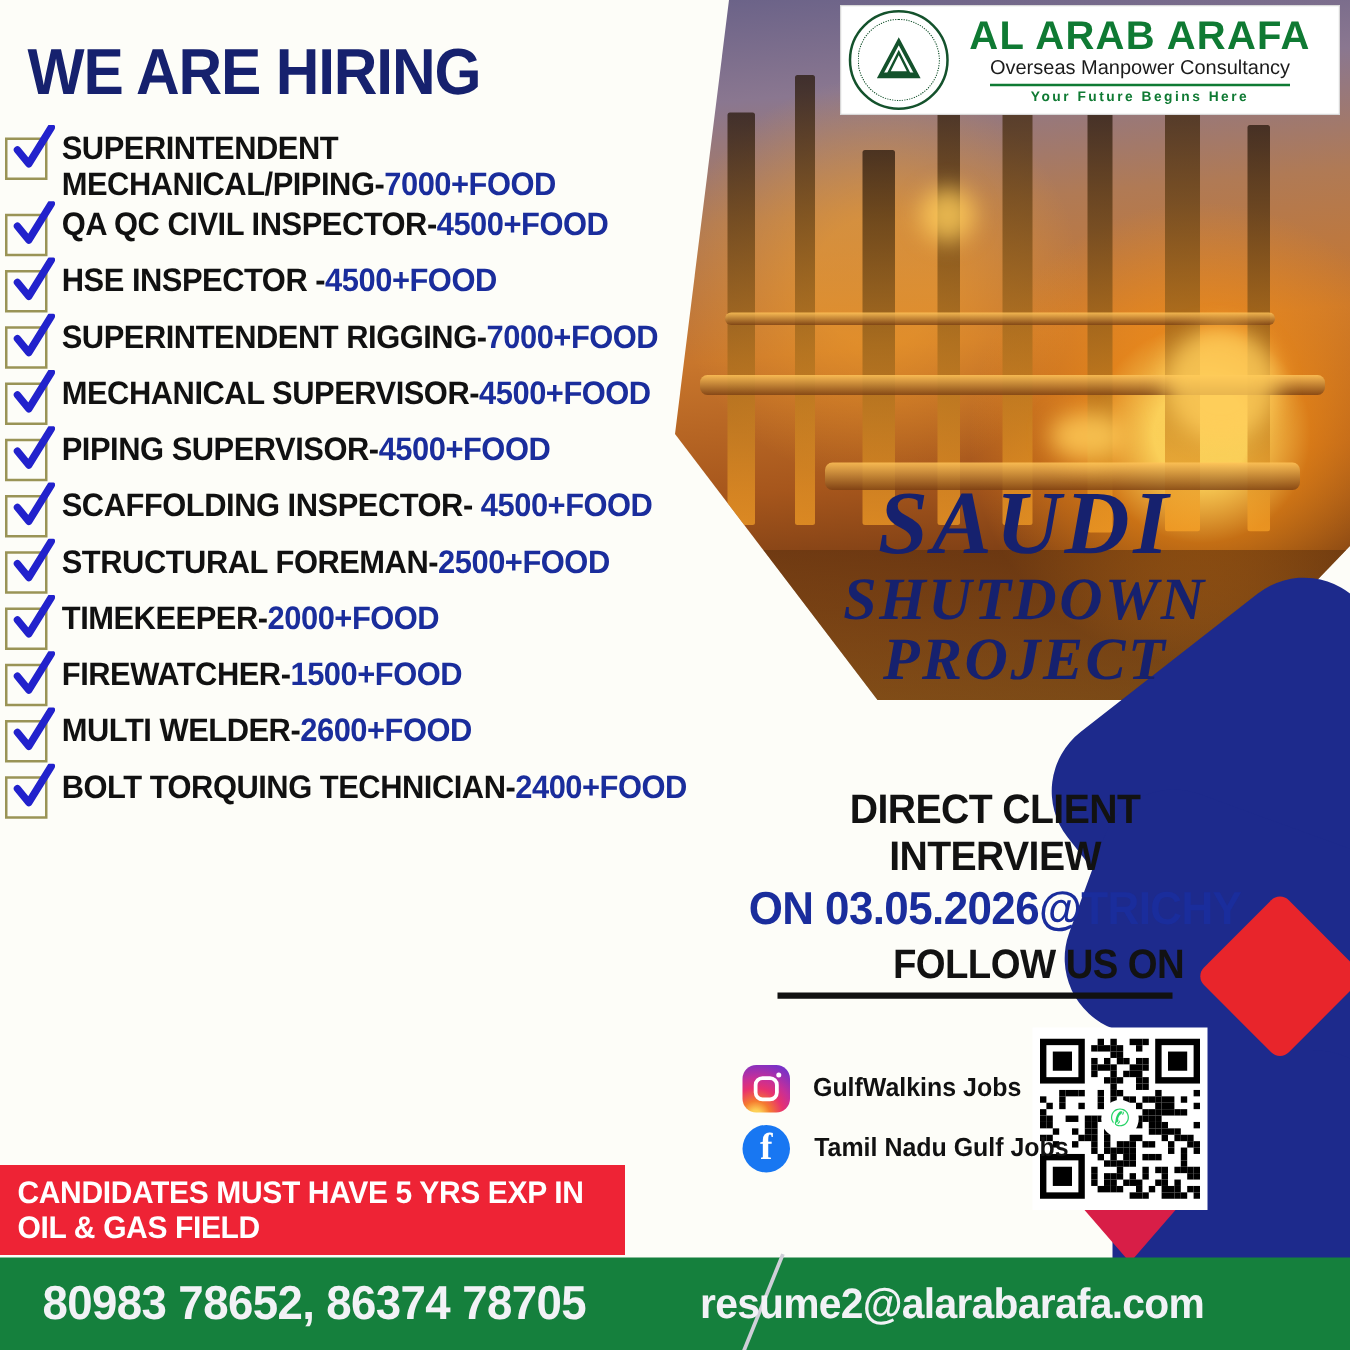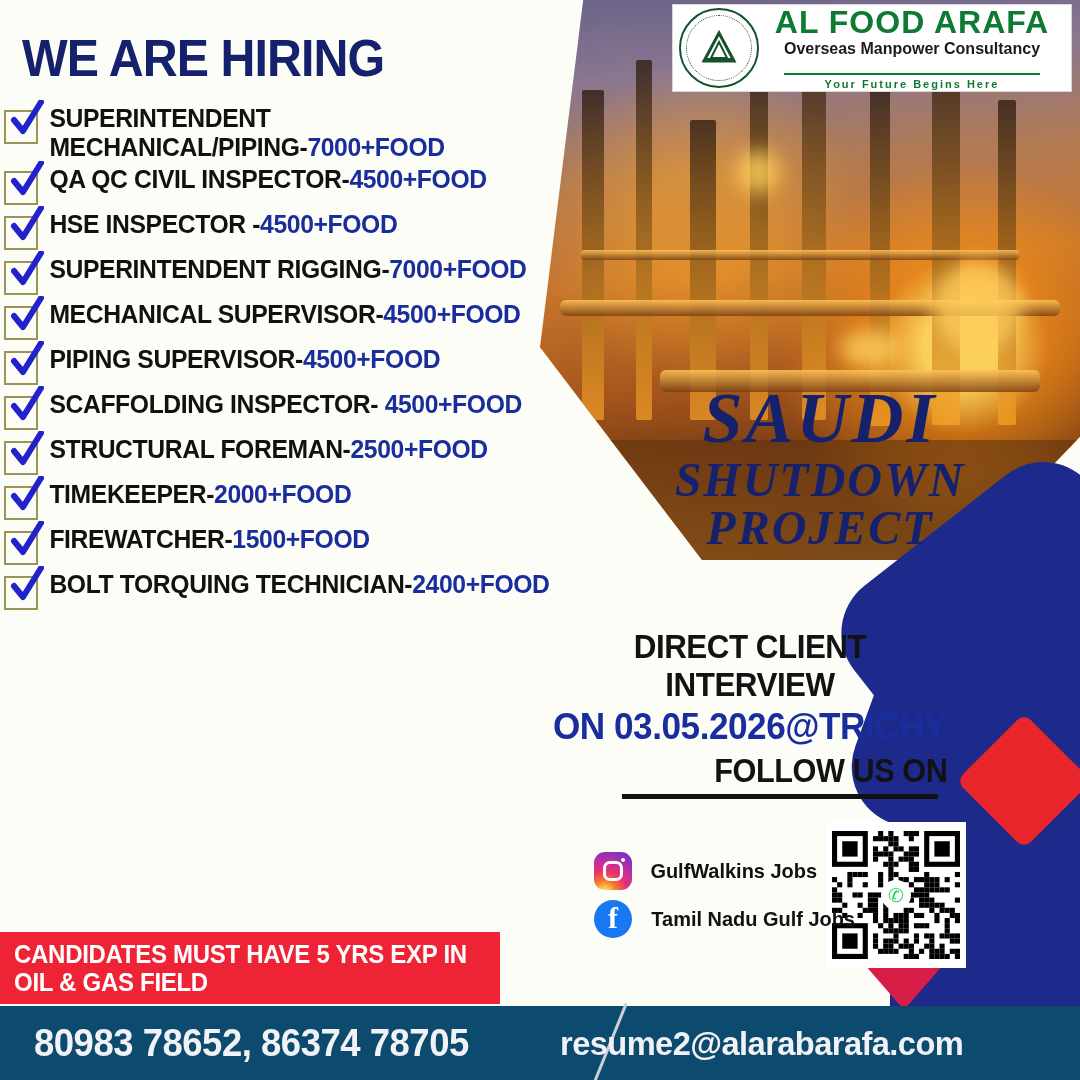--- a/index.html
+++ b/index.html
@@ -66,22 +66,22 @@
   }
   .logo-seal:before{
     content:"";position:absolute;inset:5px;border-radius:50%;border:1px dotted #14522c;
   }
   .logo-text{flex:1;text-align:center;line-height:1;}
   .logo-name{
     font-size:32px;font-weight:bold;color:#0f7a33;letter-spacing:1px;
     font-family:"Liberation Sans",sans-serif;white-space:nowrap;
   }
   .logo-sub{
-    font-size:16px;font-weight:bold;color:#1b1b1b;margin-top:3px;
-    border-bottom:2px solid #0f7a33;padding-bottom:16px;display:inline-block;
+    font-size:16px;font-weight:normal;color:#1b1b1b;margin-top:3px;
+    border-bottom:2px solid #0f7a33;padding-bottom:4px;display:inline-block;
     white-space:nowrap;
   }
   .logo-tag{
     font-size:11px;font-weight:bold;color:#0f7a33;letter-spacing:2px;margin-top:4px;
     white-space:nowrap;
   }
 
   
   .headline{
     position:absolute;left:22px;top:28px;z-index:7;
@@ -113,21 +113,21 @@
   .saudi{
     font-family:"Liberation Serif",serif;font-weight:bold;color:#16216e;
     font-size:72px;letter-spacing:3px;line-height:.95;
   }
   .shutdown{
     font-family:"Liberation Serif",serif;font-weight:bold;color:#16216e;
     font-size:48px;letter-spacing:2px;line-height:1;margin-top:4px;
   }
 
   
-  .interview{position:absolute;left:540px;top:628px;width:420px;z-index:7;text-align:center;}
+  .interview{position:absolute;left:586px;top:628px;width:420px;z-index:7;text-align:center;}
   .interview .l1{
     font-size:33px;font-weight:bold;color:#121212;letter-spacing:-.5px;
     font-family:"Liberation Sans",sans-serif;transform:scaleX(.95);
   }
   .interview .l2{
     font-size:37px;font-weight:bold;color:#1a2d9c;letter-spacing:-.5px;margin-top:2px;
     font-family:"Liberation Sans",sans-serif;transform:scaleX(.95);
   }
 
   
@@ -180,21 +180,21 @@
     position:absolute;left:0;top:932px;width:500px;height:72px;background:#ee2335;
     z-index:8;box-sizing:border-box;padding:8px 0 0 14px;
   }
   .red-banner div{
     font-size:25px;font-weight:bold;color:#ffffff;line-height:1.12;letter-spacing:-.3px;
     font-family:"Liberation Sans",sans-serif;transform:scaleX(.96);transform-origin:left top;
   }
 
   
   .footer{
-    position:absolute;left:0;top:1006px;width:1080px;height:74px;background:#0c4a6e;z-index:9;
+    position:absolute;left:0;top:1006px;width:1080px;height:74px;background:#15803d;z-index:9;
   }
   .footer .slash{
     position:absolute;left:608px;top:-6px;width:3px;height:90px;background:#cfcfd8;transform:rotate(22deg);
   }
   .phones{
     position:absolute;left:34px;top:16px;font-size:38px;font-weight:bold;color:#f2f2f6;
     letter-spacing:-.5px;font-family:"Liberation Sans",sans-serif;transform:scaleX(.96);transform-origin:left top;
   }
   .email{
     position:absolute;left:560px;top:18px;font-size:34px;font-weight:bold;color:#f2f2f6;
@@ -232,21 +232,21 @@
 
   <div class="logo-card">
     <div class="logo-seal">
       <svg width="46" height="46" viewBox="0 0 46 46" aria-hidden="true">
         <polygon points="23,8 38,36 8,36" fill="none" stroke="#14522c" stroke-width="3"></polygon>
         <polygon points="23,17 31,33 15,33" fill="none" stroke="#14522c" stroke-width="2"></polygon>
         <rect x="10" y="33" width="26" height="4" fill="#14522c"></rect>
       </svg>
     </div>
     <div class="logo-text">
-      <div class="logo-name">AL FOOD ARAFA</div>
+      <div class="logo-name">AL ARAB ARAFA</div>
       <div class="logo-sub">Overseas Manpower Consultancy</div>
       <div class="logo-tag">Your Future Begins Here</div>
     </div>
   </div>
 
   <div class="headline">WE ARE HIRING</div>
 
   <div class="jobs" id="jobs-list">
       <div class="job">
         <div class="cbox">
@@ -321,20 +321,28 @@
         </div>
         <div class="job-text">TIMEKEEPER-<span class="pay">2000+FOOD</span></div>
       </div>
       <div class="job">
         <div class="cbox">
           <svg class="tick" viewBox="0 0 34 40" aria-hidden="true">
             <path d="M4 20 L13 31 L31 2" fill="none" stroke="#2222cc" stroke-width="6" stroke-linecap="round" stroke-linejoin="round"></path>
           </svg>
         </div>
         <div class="job-text">FIREWATCHER-<span class="pay">1500+FOOD</span></div>
+      </div>
+      <div class="job">
+        <div class="cbox">
+          <svg class="tick" viewBox="0 0 34 40" aria-hidden="true">
+            <path d="M4 20 L13 31 L31 2" fill="none" stroke="#2222cc" stroke-width="6" stroke-linecap="round" stroke-linejoin="round"></path>
+          </svg>
+        </div>
+        <div class="job-text">MULTI WELDER-<span class="pay">2600+FOOD</span></div>
       </div>
       <div class="job">
         <div class="cbox">
           <svg class="tick" viewBox="0 0 34 40" aria-hidden="true">
             <path d="M4 20 L13 31 L31 2" fill="none" stroke="#2222cc" stroke-width="6" stroke-linecap="round" stroke-linejoin="round"></path>
           </svg>
         </div>
         <div class="job-text">BOLT TORQUING TECHNICIAN-<span class="pay">2400+FOOD</span></div>
       </div>
     </div>

